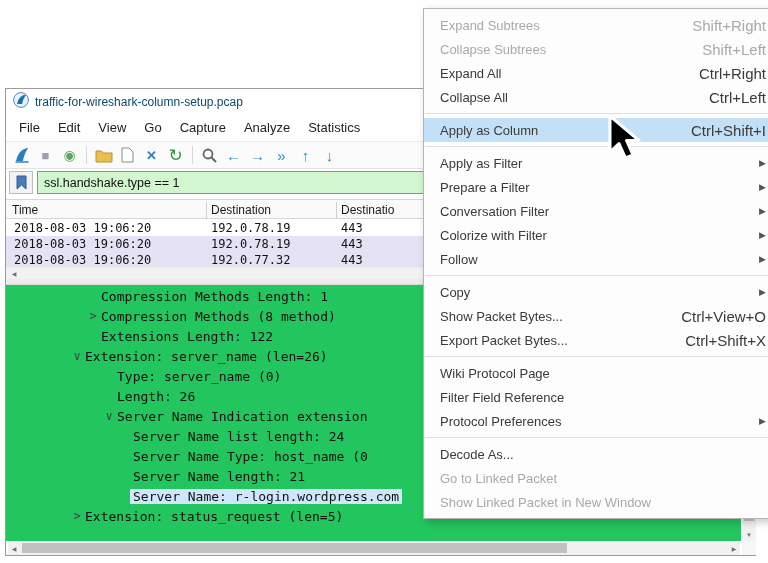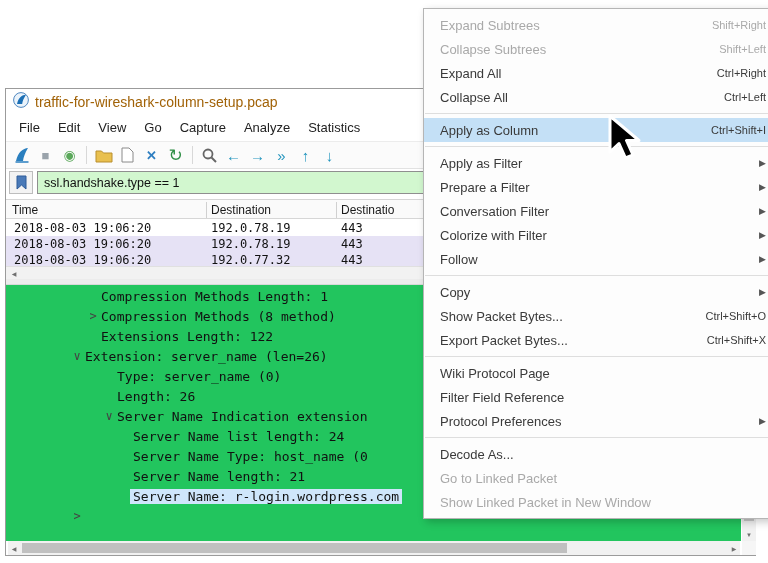--- a/index.html
+++ b/index.html
@@ -6,21 +6,21 @@
   html,body { width:768px; height:563px; background:#ffffff; overflow:hidden;
               font-family:"Liberation Sans", sans-serif; }
   .stage { position:absolute; left:0; top:0; width:768px; height:563px; background:#fff; }
 
   
   .ws-window { position:absolute; left:5px; top:88px; width:751px; height:468px;
                border:1px solid #9b9b9b; background:#fff; }
 
   .titlebar { position:absolute; left:0; top:0; right:0; height:25px; background:#fff;
               display:flex; align-items:center; gap:6px; padding-left:7px; }
-  .title-text { font-size:14px; color:#a16207; }
+  .title-text { font-size:12px; color:#0c4a6e; }
 
   .menubar { position:absolute; left:0; top:25px; right:0; height:27px; background:#fff;
              display:flex; align-items:center; padding-left:4px; }
   .menubar .mb-item { font-size:13px; color:#222; padding:4px 9px; }
 
   .toolbar { position:absolute; left:0; top:52px; right:0; height:28px; background:#fbfbfb;
              border-top:1px solid #ececec; border-bottom:1px solid #e2e2e2;
              display:flex; align-items:center; padding-left:4px; gap:1px; overflow:hidden; }
   .tool { width:23px; height:22px; display:flex; align-items:center; justify-content:center;
           font-size:15px; line-height:1; }
@@ -75,21 +75,21 @@
 
   .bottom-hscroll { position:absolute; left:2px; top:452px; width:732px; height:14px; background:#f1f1f1; }
   .corner { position:absolute; left:736px; top:452px; width:14px; height:14px; background:#f6f6f6; }
 
   
   .context-menu { position:absolute; left:383px; top:8px; width:358px; background:#fdfdfd;
                   border:1px solid #b5b5b5; box-shadow:3px 3px 8px rgba(0,0,0,0.22);
                   padding:4px 0; z-index:50;margin-left:40px; }
   .cm-item { height:24px; display:flex; align-items:center; padding:0 14px 0 16px; }
   .cm-label { flex:1; font-size:13px; color:#3a3a3a; white-space:nowrap; }
-  .cm-short { font-size:11px; color:#3a3a3a; white-space:nowrap; }
+  .cm-short { font-size:15px; color:#3a3a3a; white-space:nowrap; }
   .cm-arrowr { font-size:9px; color:#555; }
   .cm-item.is-disabled .cm-label, .cm-item.is-disabled .cm-short { color:#a9a9a9; }
   .cm-item.is-highlight { background:#c4e0f6; }
   .cm-sep { height:1px; background:#dedede; margin:4px 1px; }
 
   .cursor { position:absolute; left:607px; top:114px; z-index:60; pointer-events:none; }
 </style>
 </head>
 <body>
 
@@ -226,20 +226,21 @@
           <span class="tl-text" style="left:127px;">Server Name Type: host_name (0</span>
         </div>
       <div class="tl" style="top:182px;text-decoration:underline;">
           <span class="tl-text" style="left:127px;">Server Name length: 21</span>
         </div>
       <div class="tl hl" style="top:202px;">
           <span class="tl-text" style="left:127px;">Server Name: r-login.wordpress.com</span>
         </div>
       <div class="tl" style="top:222px;">
           <span class="tl-arrow" style="left:64px;">&gt;</span>
+          <span class="tl-text" style="left:79px;">Extension: status_request (len=5)</span>
         </div>
     </div>
 
     <div class="sb" style="left:736px;top:110px;width:14px;height:80px;">
       <span class="sb-btn" style="left:0;top:0;width:14px;height:12px;">▲</span>
       <span class="sb-thumb" style="left:2px;top:14px;width:10px;height:26px;"></span>
       <span class="sb-btn" style="left:0;top:68px;width:14px;height:12px;">▼</span>
     </div>
     <div class="sb" style="left:736px;top:196px;width:14px;height:256px;">
       <span class="sb-thumb" style="left:2px;top:200px;width:10px;height:36px;"></span>
@@ -297,21 +298,21 @@
         <span class="cm-label">Follow</span>
         <span class="cm-arrowr">▶</span>
       </div>
     <div class="cm-sep"></div>
     <div class="cm-item">
         <span class="cm-label">Copy</span>
         <span class="cm-arrowr">▶</span>
       </div>
     <div class="cm-item">
         <span class="cm-label">Show Packet Bytes...</span>
-        <span class="cm-short">Ctrl+Shift+O</span>
+        <span class="cm-short">Ctrl+View+O</span>
       </div>
     <div class="cm-item">
         <span class="cm-label">Export Packet Bytes...</span>
         <span class="cm-short">Ctrl+Shift+X</span>
       </div>
     <div class="cm-sep"></div>
     <div class="cm-item">
         <span class="cm-label">Wiki Protocol Page</span>
       </div>
     <div class="cm-item">

